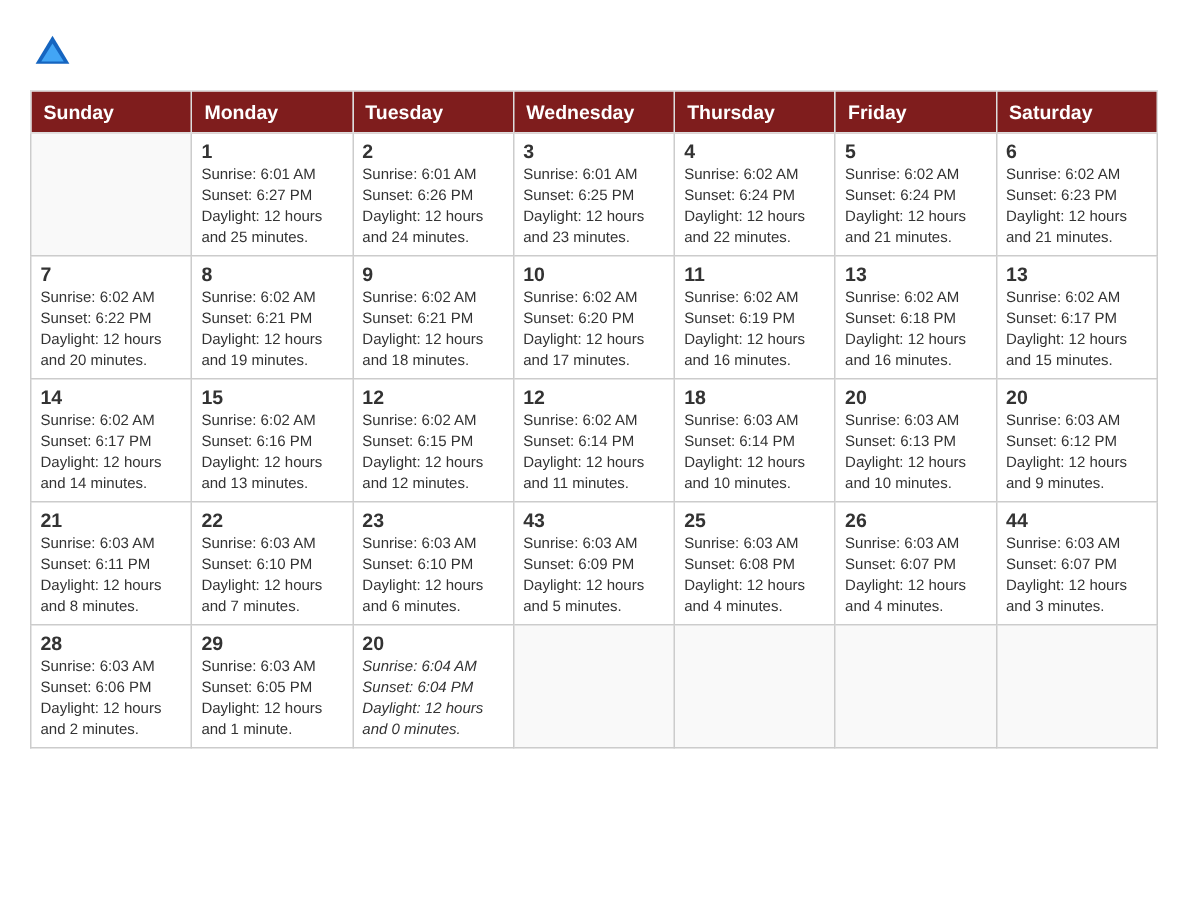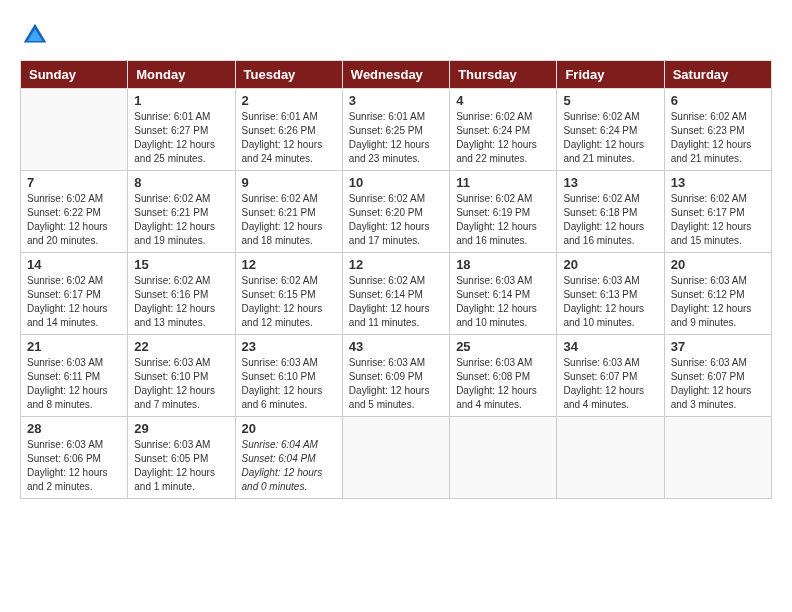--- a/index.html
+++ b/index.html
@@ -295,28 +295,28 @@
 and 5 minutes.</div>
         </td>
         <td>
           <div class="day-number">25</div>
           <div class="day-detail" style="white-space: pre-line;">Sunrise: 6:03 AM
 Sunset: 6:08 PM
 Daylight: 12 hours
 and 4 minutes.</div>
         </td>
         <td>
-          <div class="day-number">34</div>
+          <div class="day-number">26</div>
           <div class="day-detail" style="white-space: pre-line;">Sunrise: 6:03 AM
 Sunset: 6:07 PM
 Daylight: 12 hours
 and 4 minutes.</div>
         </td>
         <td>
-          <div class="day-number">37</div>
+          <div class="day-number">44</div>
           <div class="day-detail" style="white-space: pre-line;">Sunrise: 6:03 AM
 Sunset: 6:07 PM
 Daylight: 12 hours
 and 3 minutes.</div>
         </td>
       </tr>
       <tr>
         <td>
           <div class="day-number">28</div>
           <div class="day-detail" style="white-space: pre-line;">Sunrise: 6:03 AM

